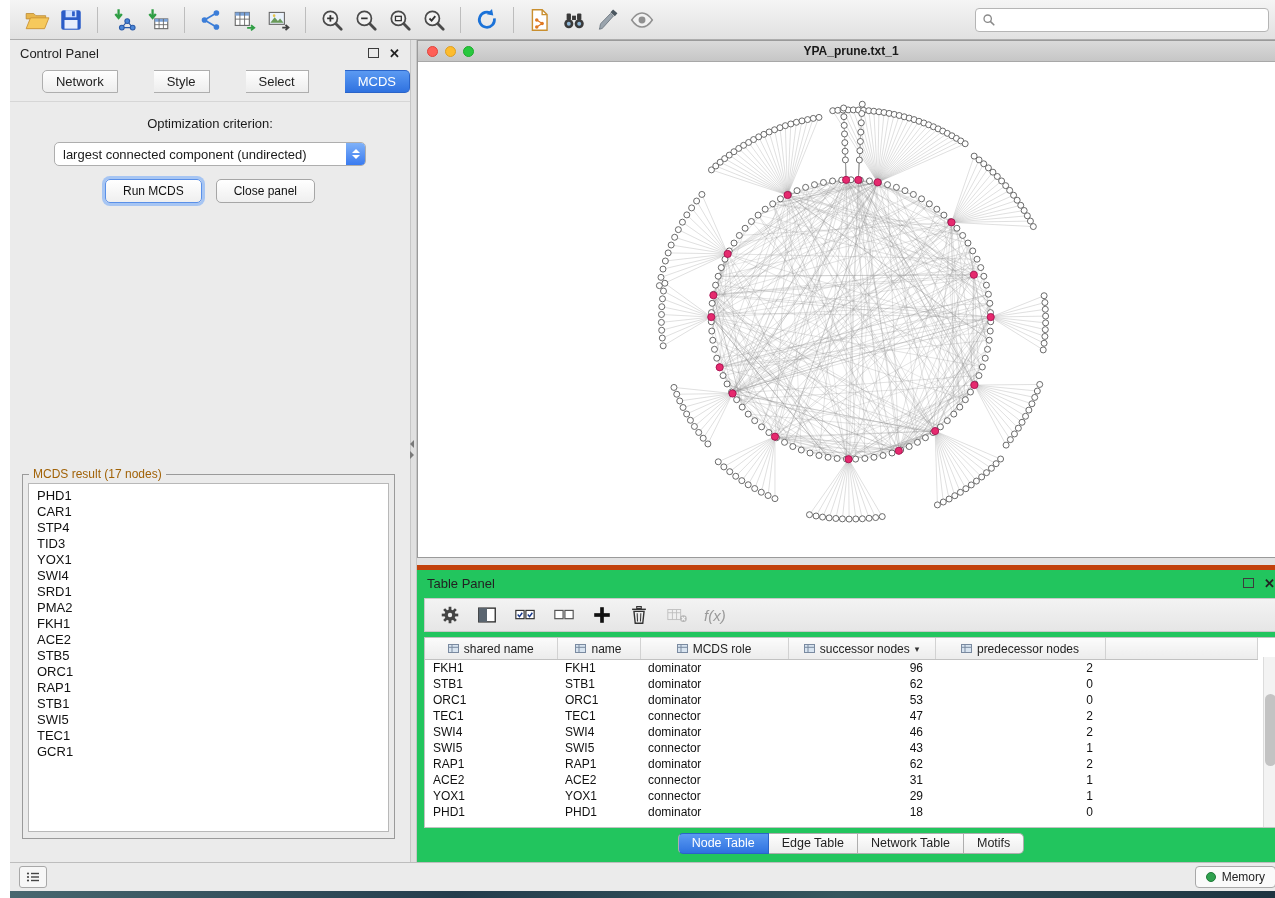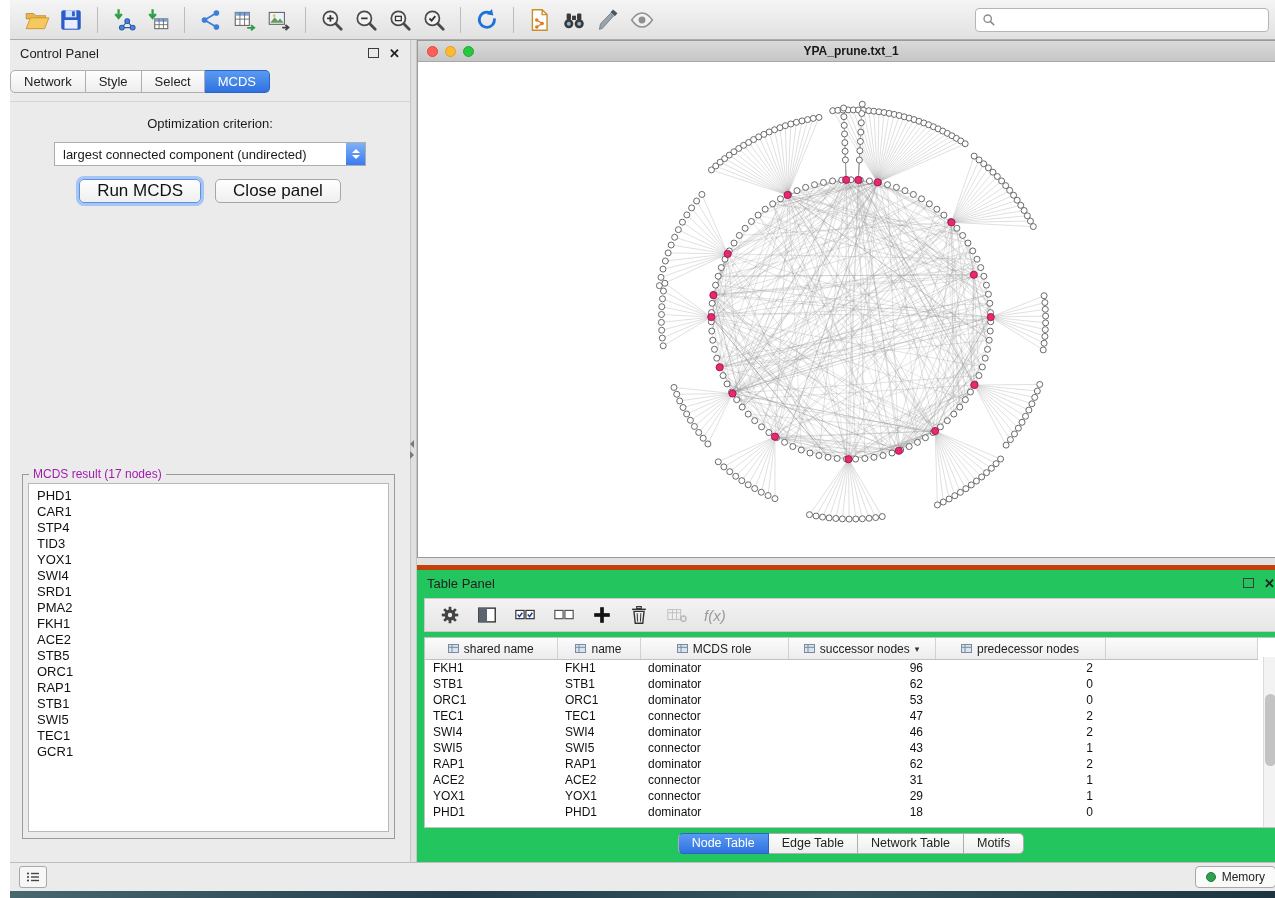--- a/index.html
+++ b/index.html
@@ -14,42 +14,42 @@
   .search-box{margin-left:auto;margin-right:16px;width:280px;height:22px;background:#fff;
               border:1px solid #b5b5b5;border-radius:4px;display:flex;align-items:center;padding:0 6px;}
   .search-box input{border:none;outline:none;flex:1;font:12px "Liberation Sans",sans-serif;background:transparent;}
   
   .panel-header{height:26px;display:flex;align-items:center;padding:0 10px;font-size:13px;color:#222;}
   .ph-icons{margin-left:auto;display:flex;align-items:center;gap:10px;}
   .float-ico{width:9px;height:8px;border:1.5px solid #3c3c3c;display:inline-block;}
   .close-ico{font-size:13px;font-weight:bold;color:#222;line-height:1;}
   
   .control-panel{position:absolute;left:0;top:40px;width:400px;height:822px;background:#ebebeb;box-sizing:border-box;}
-  .cp-tabs{display:flex;justify-content:flex-start;margin:4px 0 0;}
+  .cp-tabs{display:flex;justify-content:flex-end;margin:4px 0 0;gap:36px;}
   .cp-tab{font-size:13px;padding:3px 13px;background:linear-gradient(#fefefe,#ededed);
           border:1px solid #aeaeae;border-left:none;color:#222;line-height:15px;}
   .cp-tabs div.cp-tab:first-of-type{border-left:1px solid #aeaeae;border-radius:5px 0 0 5px;}
   .cp-tabs div.cp-tab:last-of-type{border-radius:0 5px 5px 0;}
   .cp-tab.active{background:linear-gradient(#5b9af2,#2f72e0);color:#fff;border-color:#2a64c8;}
   .cp-content{border-top:1px solid #d6d6d6;margin-top:8px;padding-top:14px;}
   .opt-label{text-align:center;font-size:13px;margin-bottom:11px;}
-  .dropdown{width:312px;height:24px;margin:0 auto;background:#fff;border:1px solid #aeaeae;border-radius:0;
+  .dropdown{width:312px;height:24px;margin:0 auto;background:#fff;border:1px solid #aeaeae;border-radius:5px;
             display:flex;align-items:center;font-size:13px;box-sizing:border-box;overflow:hidden;}
   .dropdown .dd-value{padding-left:8px;flex:1;white-space:nowrap;}
   .dd-stepper{width:19px;height:100%;background:linear-gradient(#7fb1f8,#3a7bf0);
               display:flex;flex-direction:column;align-items:center;justify-content:center;gap:2px;}
   .tri-up{width:0;height:0;border-left:4px solid transparent;border-right:4px solid transparent;border-bottom:4px solid #fff;}
   .tri-dn{width:0;height:0;border-left:4px solid transparent;border-right:4px solid transparent;border-top:4px solid #fff;}
   .btn-row{display:flex;justify-content:center;gap:14px;margin-top:13px;}
-  .mac-btn{height:24px;padding:0 17px;font-size:17px;background:linear-gradient(#ffffff,#efefef);
+  .mac-btn{height:24px;padding:0 17px;font-size:12px;background:linear-gradient(#ffffff,#efefef);
            border:1px solid #a6a6a6;border-radius:5px;color:#111;line-height:22px;}
   .mac-btn.focused{box-shadow:0 0 0 3px rgba(110,165,250,.55);border-color:#5a90e8;}
   .result-fieldset{position:absolute;left:12px;right:15px;top:427px;height:372px;margin:0;padding:0;
                    border:1px solid #9a9a9a;box-sizing:border-box;}
-  .result-fieldset legend{font-size:12px;margin-left:6px;padding:0 4px;color:#a21caf;}
+  .result-fieldset legend{font-size:12px;margin-left:6px;padding:0 4px;color:#a16207;}
   .result-list{position:absolute;left:5px;right:5px;top:2px;bottom:6px;background:#fff;
                border:1px solid #b8b8b8;overflow:hidden;padding:4px 0 0 8px;box-sizing:border-box;}
   .result-item{font-size:13px;line-height:16px;color:#111;}
   
   .vsplit{position:absolute;left:400px;top:40px;width:7px;height:822px;background:#e0e0e0;
           border-left:1px solid #c6c6c6;border-right:1px solid #c6c6c6;box-sizing:border-box;}
   .vsplit-handle{position:absolute;top:400px;left:-1px;display:flex;flex-direction:column;gap:3px;align-items:center;}
   .tri-l{width:0;height:0;border-top:4px solid transparent;border-bottom:4px solid transparent;border-right:4px solid #7a7a7a;}
   .tri-r{width:0;height:0;border-top:4px solid transparent;border-bottom:4px solid transparent;border-left:4px solid #7a7a7a;}
   .hsplit{position:absolute;left:407px;right:0;top:558px;height:7px;background:#e2e2e2;}

